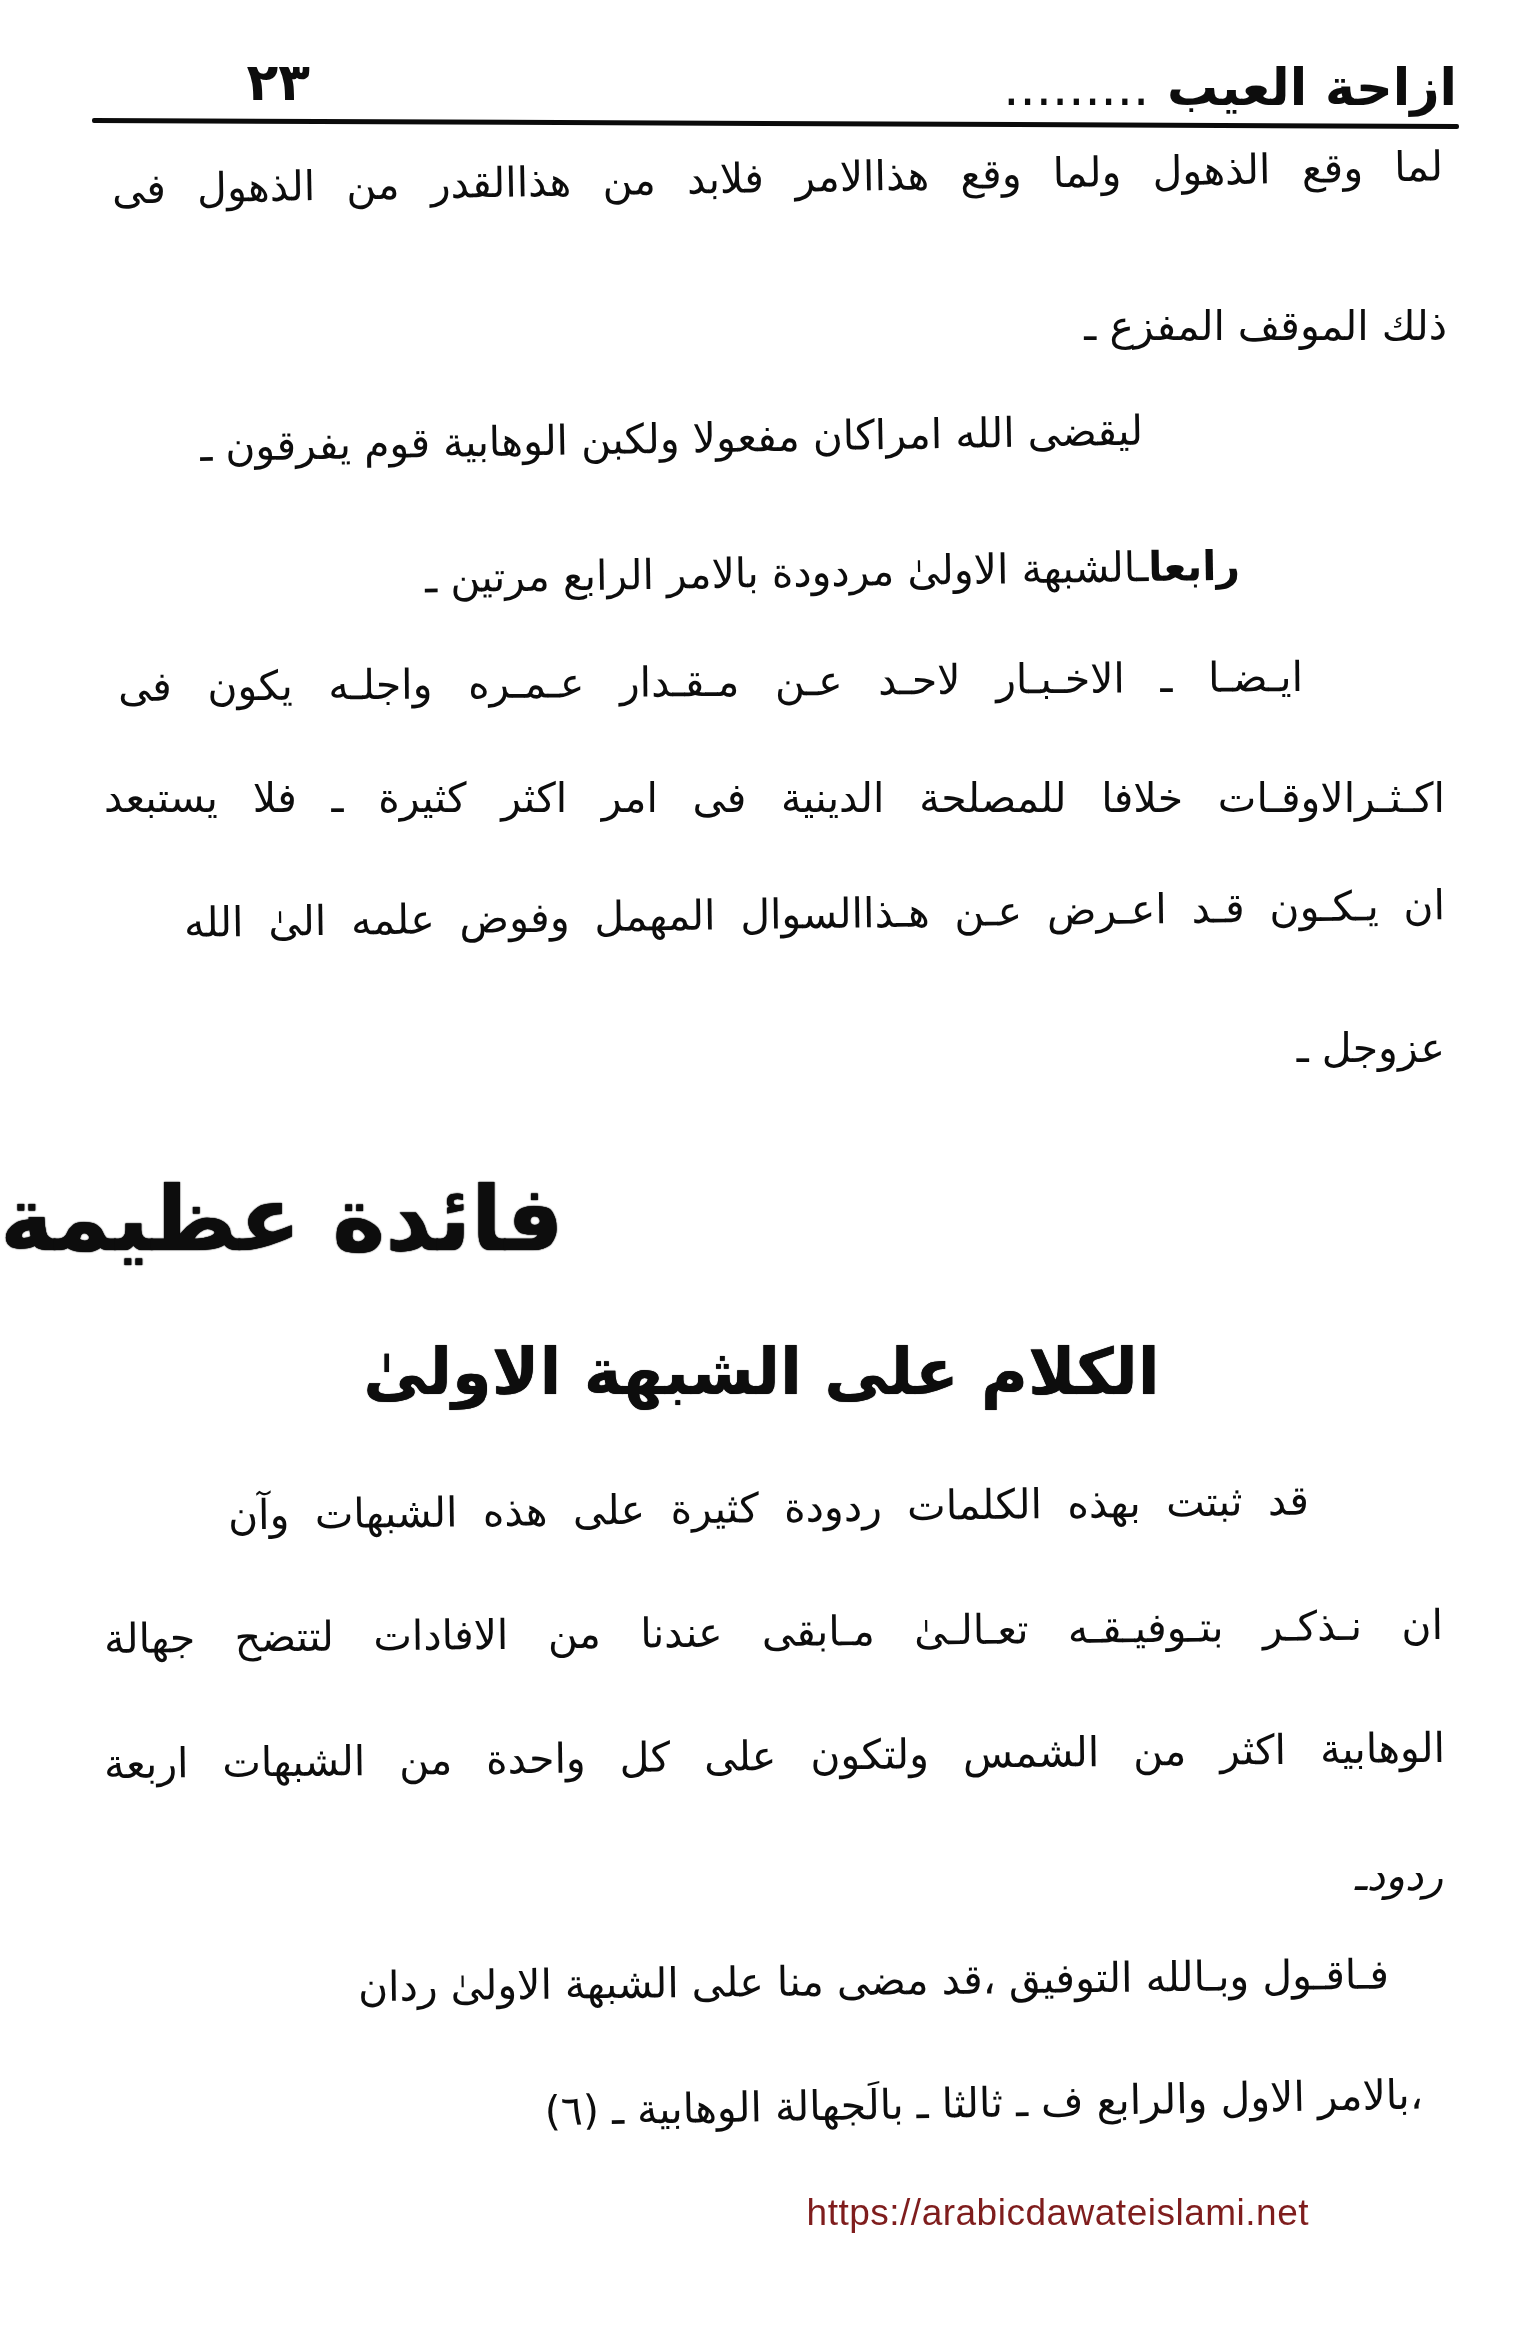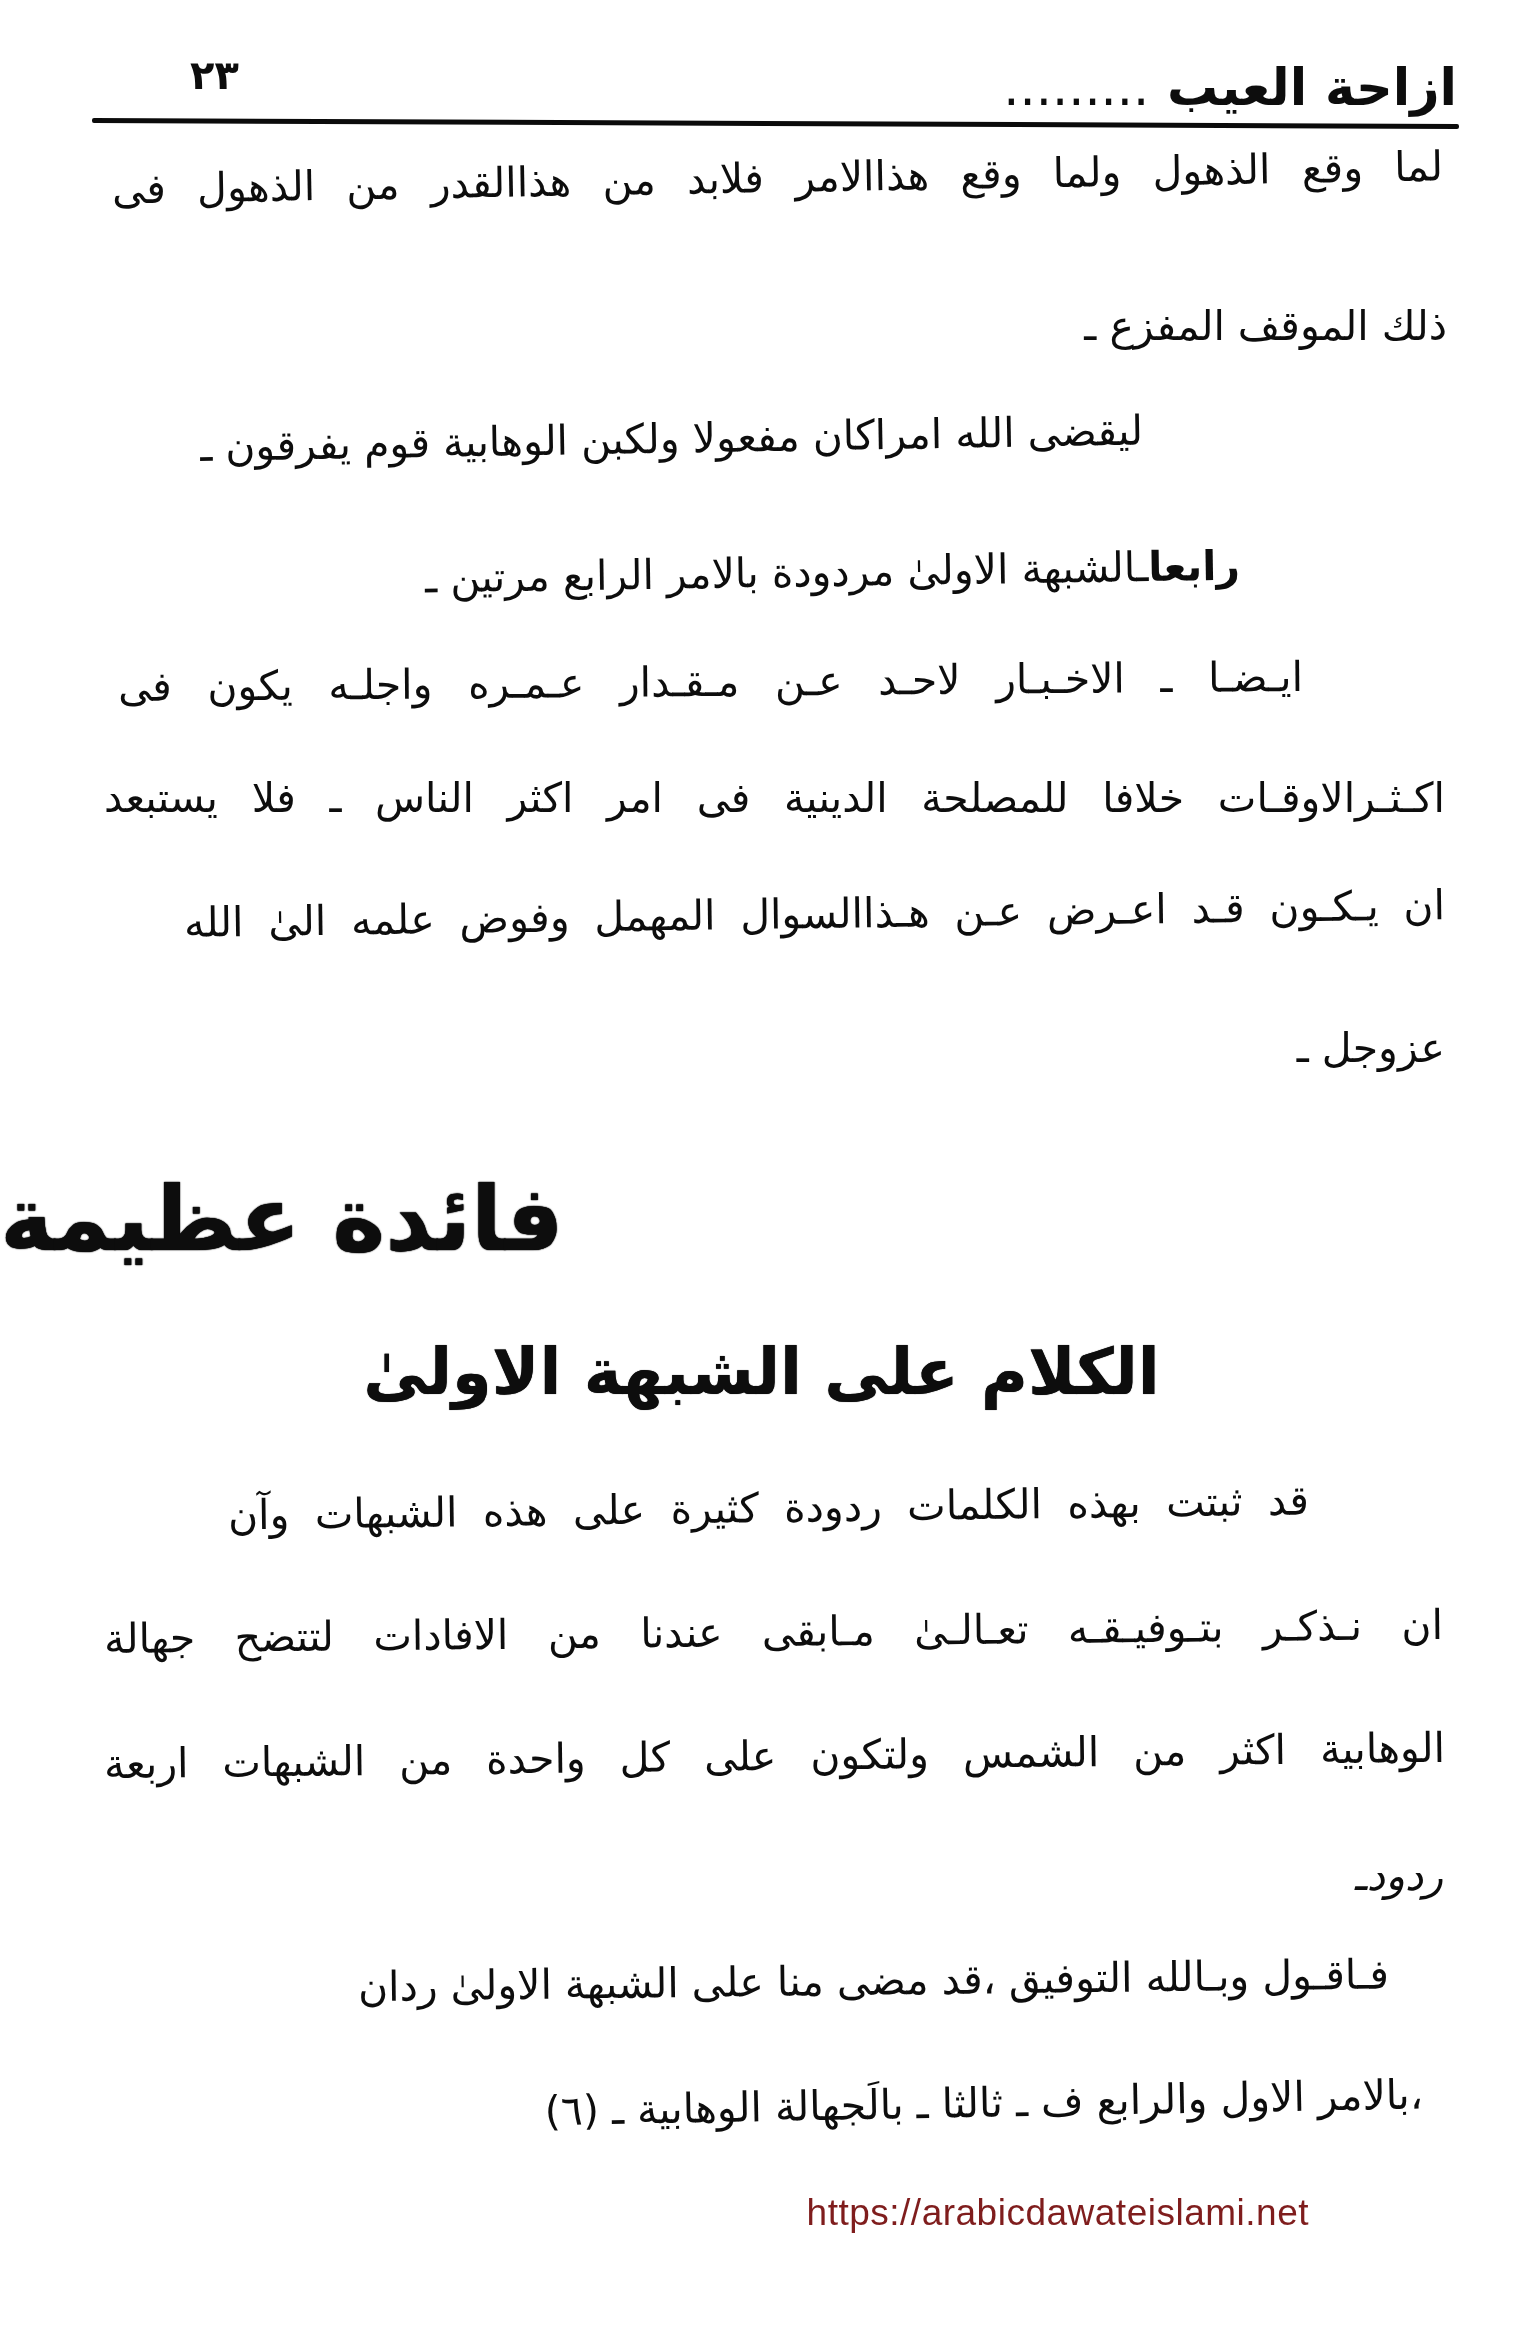--- a/index.html
+++ b/index.html
@@ -16,22 +16,22 @@
     direction: rtl;
     font-family: "DejaVu Sans", sans-serif;
     color: #0d0d0d;
   }
   
   .page-number {
     position: absolute;
     top: 52px;
     left: 190px;
     width: 120px;
-    text-align: left;
-    font-size: 40px;
+    text-align: right;
+    font-size: 52px;
     font-weight: bold;
     letter-spacing: 2px;
   }
   .book-title {
     position: absolute;
     top: 58px;
     right: 66px;
     font-size: 51px;
     font-weight: bold;
     white-space: nowrap;
@@ -122,21 +122,21 @@
 
   <div class="page-number">٢٣</div>
   <div class="book-title"><span>ازاحة العيب</span> <span class="dots">.........</span></div>
   <div class="header-rule"></div>
 
   <div class="line jline l1">لما وقع الذهول ولما وقع هذاالامر فلابد من هذاالقدر من الذهول فى</div>
   <div class="line l2">ذلك الموقف المفزع ـ</div>
   <div class="line l3">ليقضى الله امراكان مفعولا ولكبن الوهابية قوم يفرقون ـ</div>
   <div class="line l4"><span class="lead">رابعا</span><span>ـالشبهة الاولىٰ مردودة بالامر الرابع مرتين ـ</span></div>
   <div class="line jline l5">ايـضـا ـ الاخـبـار لاحـد عـن مـقـدار عـمـره واجلـه يكون فى</div>
-  <div class="line jline l6">اكـثـرالاوقـات خلافا للمصلحة الدينية فى امر اكثر الناس ـ فلا يستبعد</div>
+  <div class="line jline l6">اكـثـرالاوقـات خلافا للمصلحة الدينية فى امر اكثر كثيرة ـ فلا يستبعد</div>
   <div class="line jline l7">ان يـكـون قـد اعـرض عـن هـذاالسوال المهمل وفوض علمه الىٰ الله</div>
   <div class="line l8">عزوجل ـ</div>
 
   <div class="heading-main">فائدة عظيمة</div>
   <div class="heading-sub">الكلام على الشبهة الاولىٰ</div>
 
   <div class="line jline l9">قد ثبتت بهذه الكلمات ردودة كثيرة على هذه الشبهات وآن</div>
   <div class="line jline l10">ان نـذكـر بتـوفيـقـه تعـالـىٰ مـابقى عندنا من الافادات لتتضح جهالة</div>
   <div class="line jline l11">الوهابية اكثر من الشمس ولتكون على كل واحدة من الشبهات اربعة</div>
   <div class="line l12">ردودـ</div>

